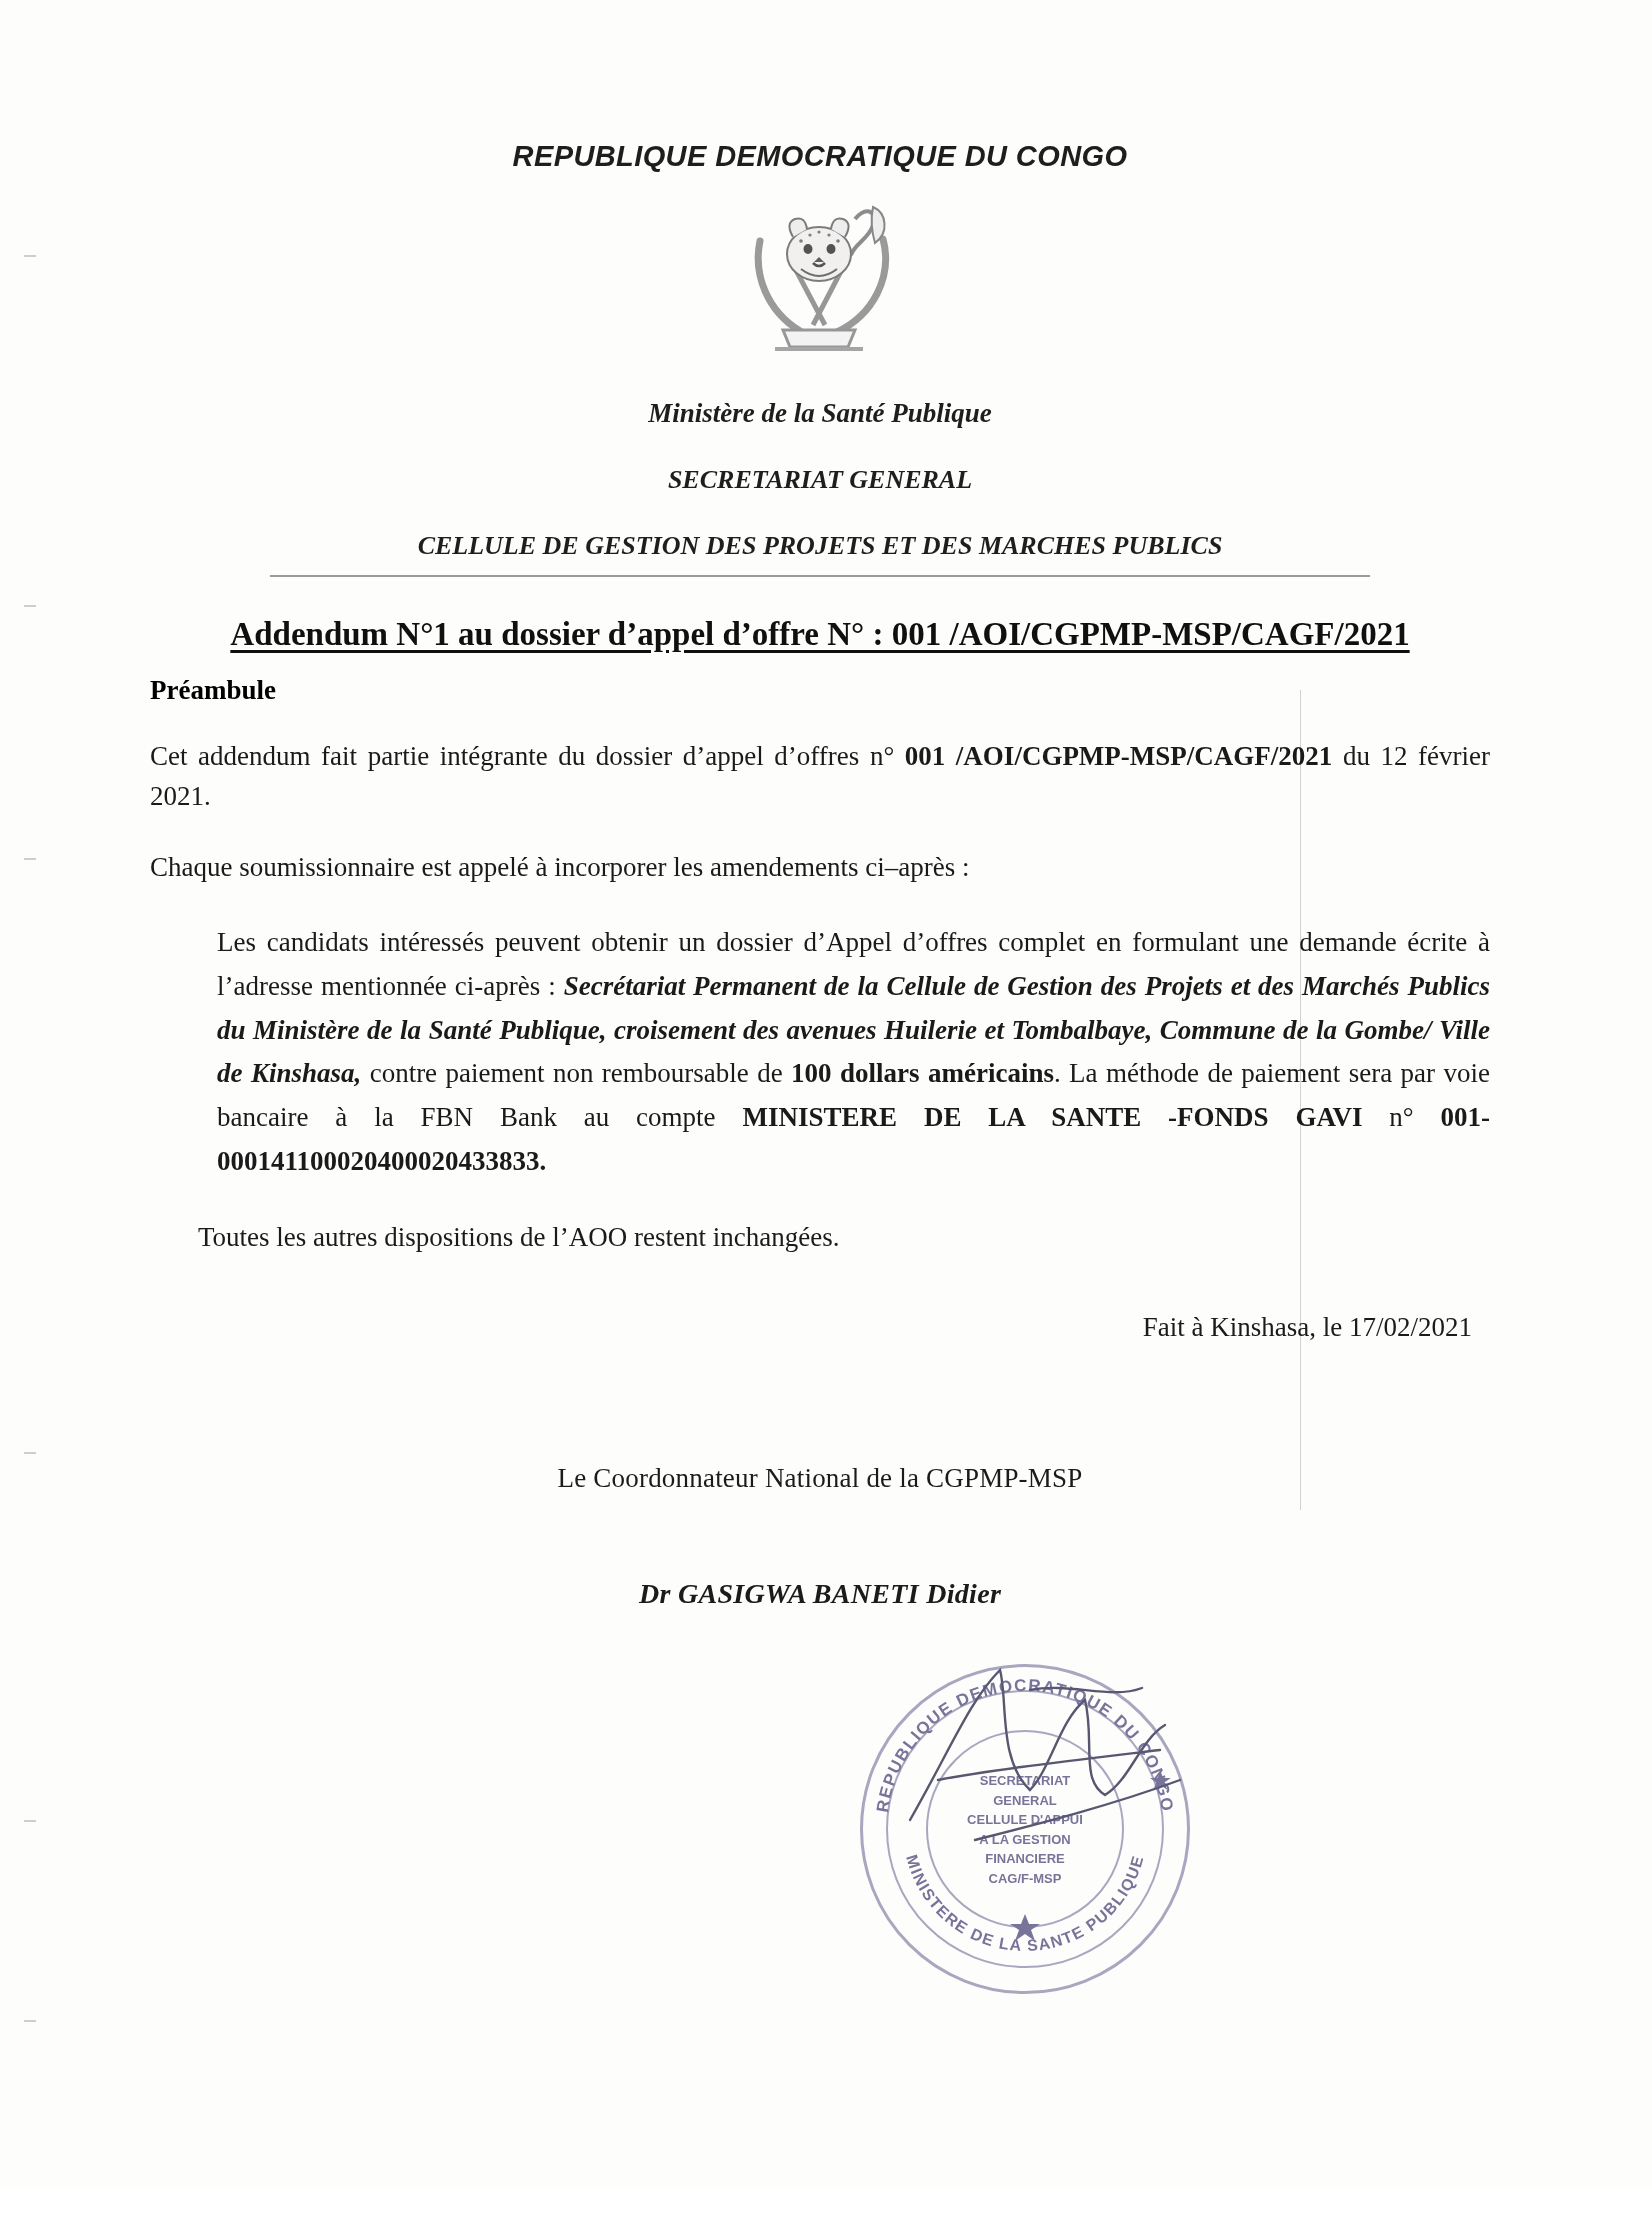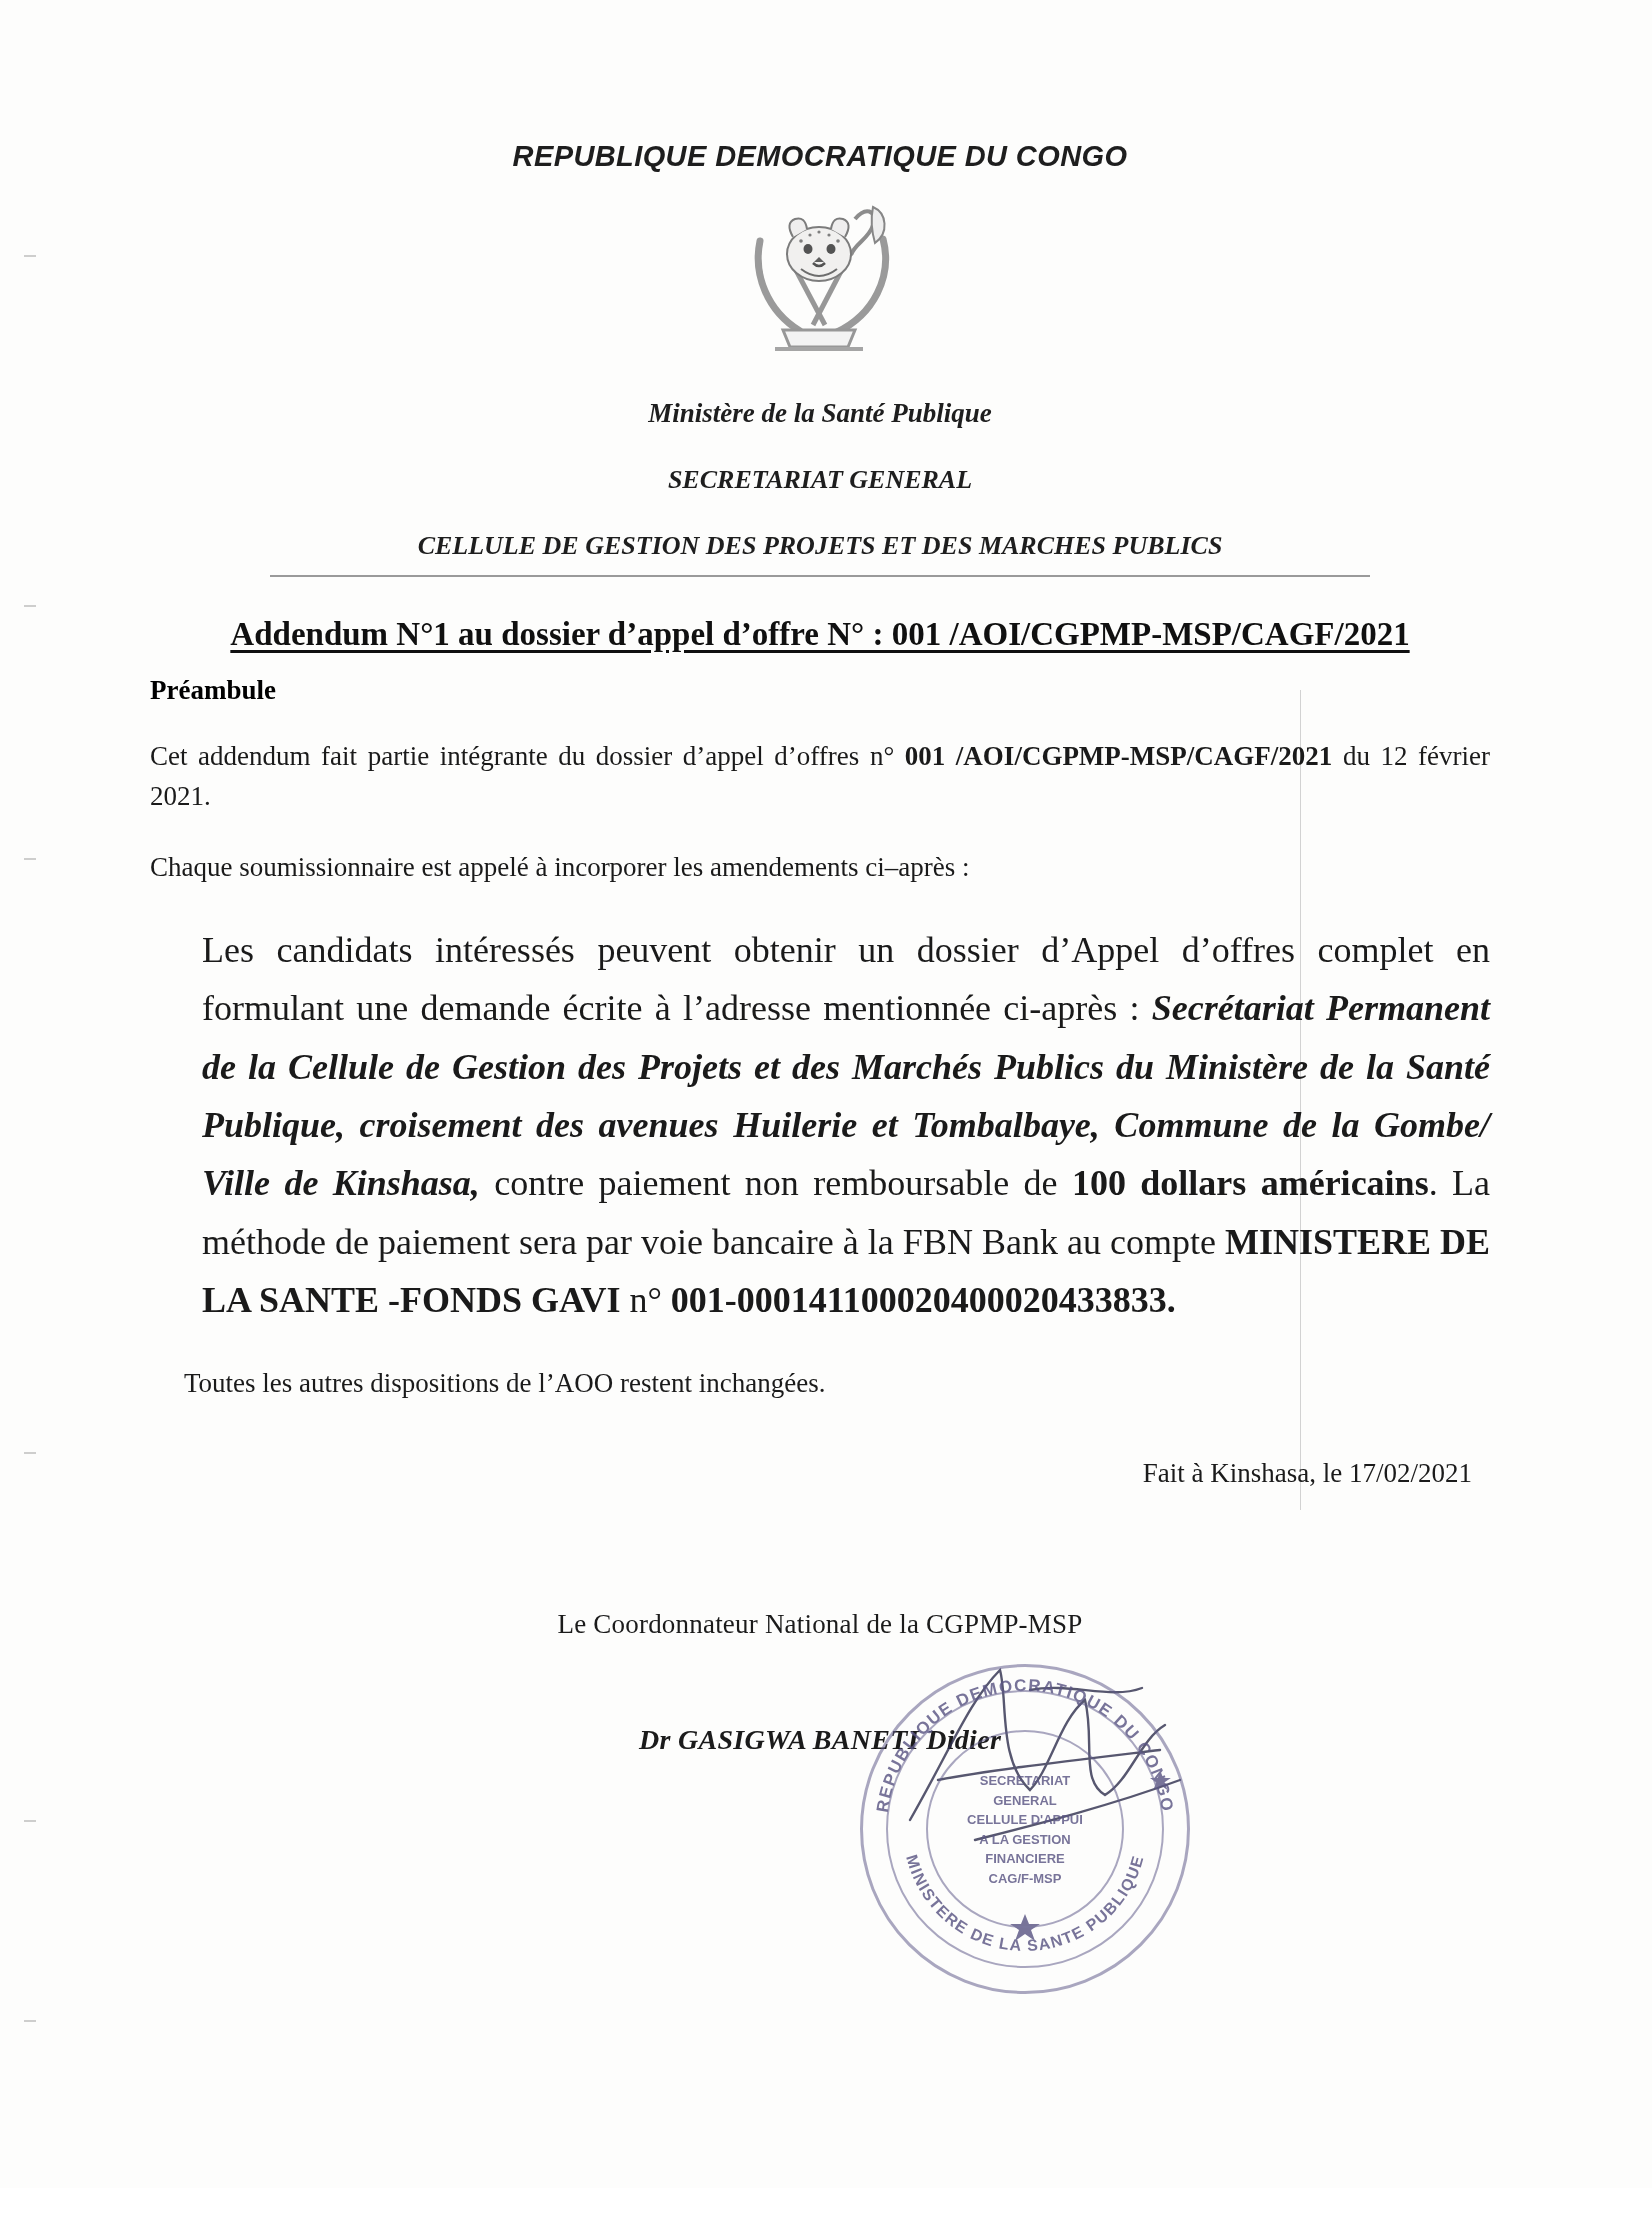--- a/index.html
+++ b/index.html
@@ -123,32 +123,32 @@
 
   p.body-par {
     font-size: 27px;
     line-height: 1.5;
     text-align: justify;
     margin: 30px 0 0 0;
     color: #1a1a1a;
   }
 
   .blockquote {
-    margin: 34px 0 0 52px;
-    font-size: 36px;
+    margin: 34px 0 0 67px;
+    font-size: 27px;
     line-height: 1.62;
     text-align: justify;
     color: #1a1a1a;
   }
 
   .b { font-weight: 700; }
   .bi { font-weight: 700; font-style: italic; }
 
   .closing-par {
-    margin: 34px 0 0 34px;
+    margin: 34px 0 0 48px;
     font-size: 27px;
     line-height: 1.5;
     font-family: Liberation Serif, serif;
   }
 
   .place-date {
     margin-top: 54px;
     text-align: right;
     font-size: 27px;
     padding-right: 18px;

